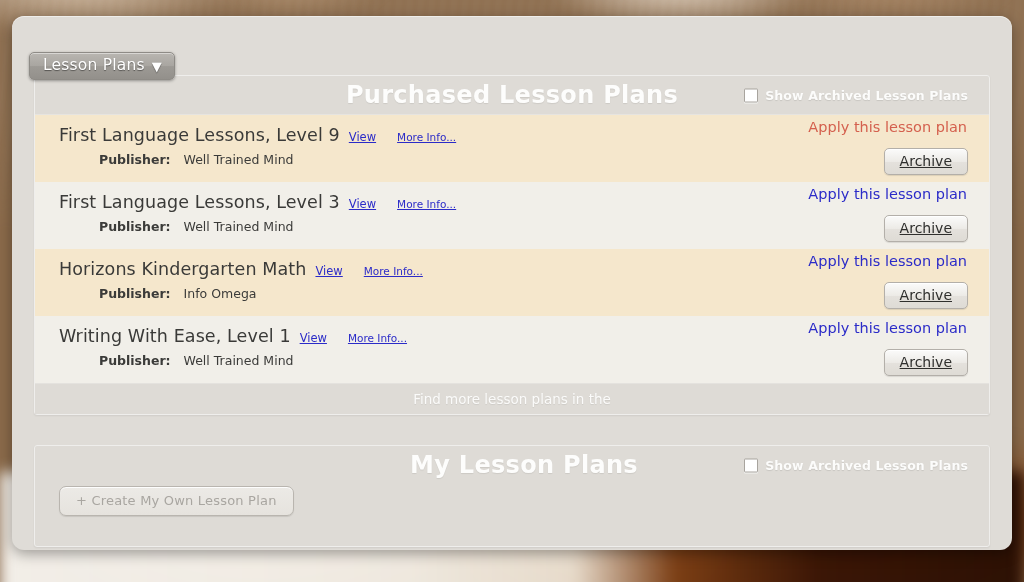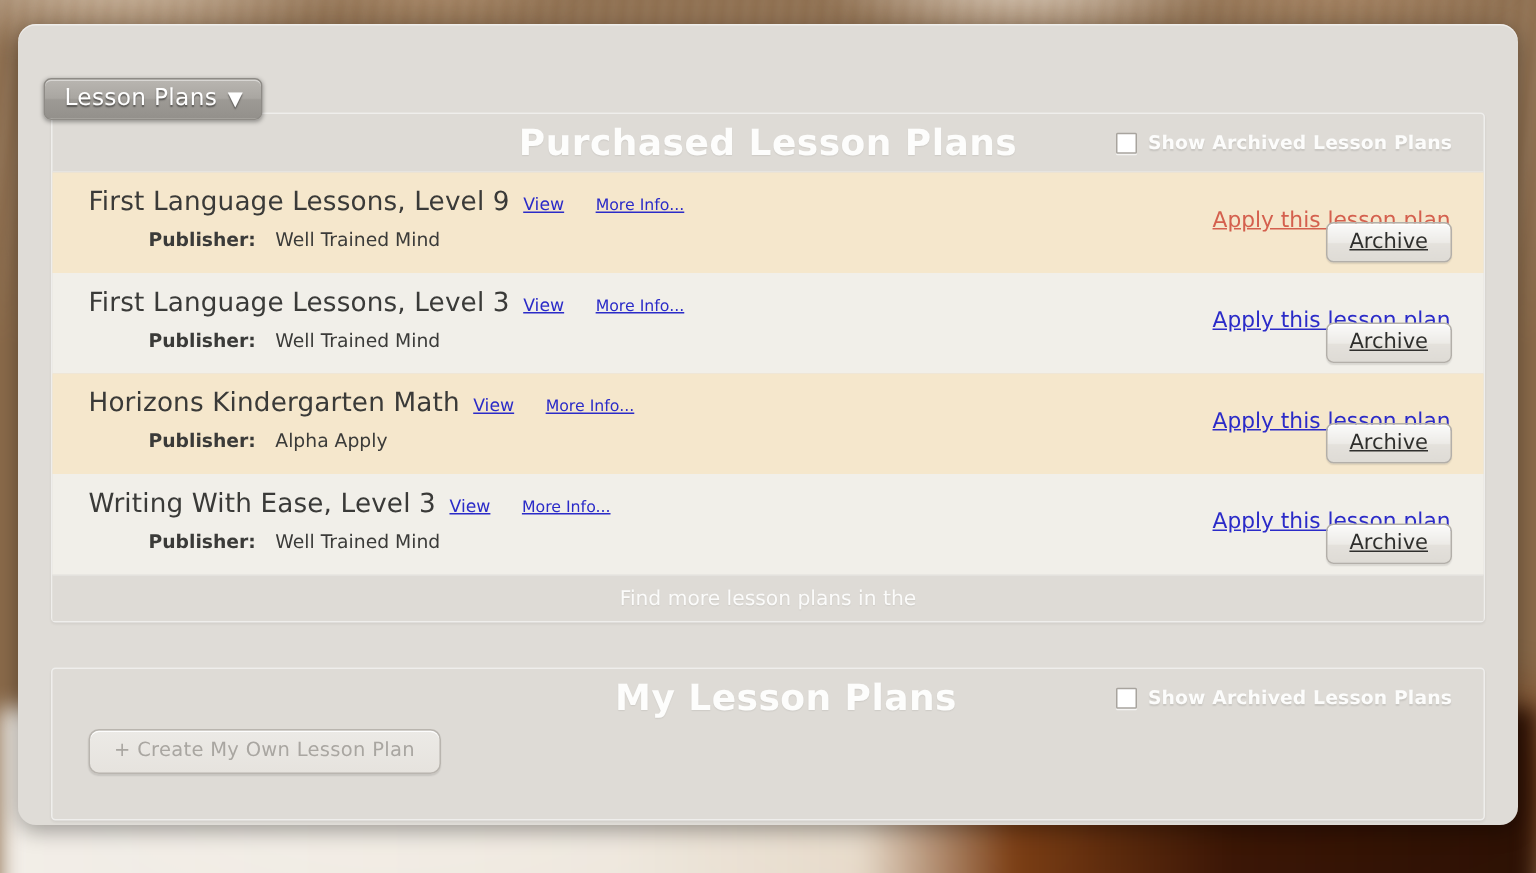--- a/index.html
+++ b/index.html
@@ -116,22 +116,22 @@
   .lnk.more{font-size:10.5px;margin-left:21px;}
 
   .row-pub{
     position:absolute;left:64px;top:37px;
     font-size:12.5px;color:#3b3b39;white-space:nowrap;
   }
   .row-pub b{font-weight:bold;}
   .row-pub span{margin-left:9px;}
 
   .apply{
-    position:absolute;right:22px;top:24px;
-    font-size:14.5px;text-decoration:underline;cursor:pointer;white-space:nowrap;
+    position:absolute;right:22px;top:4px;
+    font-size:14.5px;cursor:pointer;white-space:nowrap;
   }
   .apply.blue{color:#2b2bc8;}
   .apply.red{color:#d4604e;}
 
   .btn{
     font-family:"DejaVu Sans","Liberation Sans",sans-serif;
     background:linear-gradient(180deg,#fbfbfa 0%,#eceae6 52%,#e4e1dc 53%,#dedbd5 100%);
     border:1px solid #b3afa9;border-radius:5px;
     box-shadow:0 1px 1px rgba(0,0,0,.10),0 1px 0 rgba(255,255,255,.9) inset;
     cursor:pointer;color:#2f2f2d;
@@ -225,29 +225,29 @@
       </div>
 
       <div class="row odd">
         <div class="row-title">
           <span class="plan-name">Horizons Kindergarten Math</span>
           <span class="lnk view">View</span>
           <span class="lnk more">More Info...</span>
         </div>
         <div class="row-pub">
           <b>Publisher:</b>
-          <span>Alpha Apply</span>
+          <span>Info Omega</span>
         </div>
         <div class="apply blue">Apply this lesson plan</div>
         <button class="btn btn-archive">Archive</button>
       </div>
 
       <div class="row even">
         <div class="row-title">
-          <span class="plan-name">Writing With Ease, Level 3</span>
+          <span class="plan-name">Writing With Ease, Level 1</span>
           <span class="lnk view">View</span>
           <span class="lnk more">More Info...</span>
         </div>
         <div class="row-pub">
           <b>Publisher:</b>
           <span>Well Trained Mind</span>
         </div>
         <div class="apply blue">Apply this lesson plan</div>
         <button class="btn btn-archive">Archive</button>
       </div>

